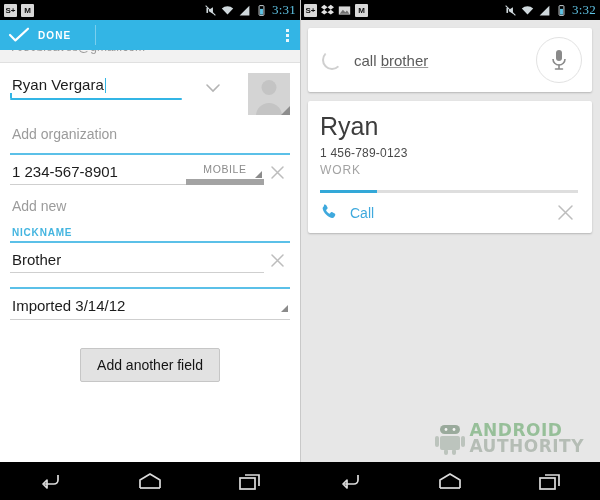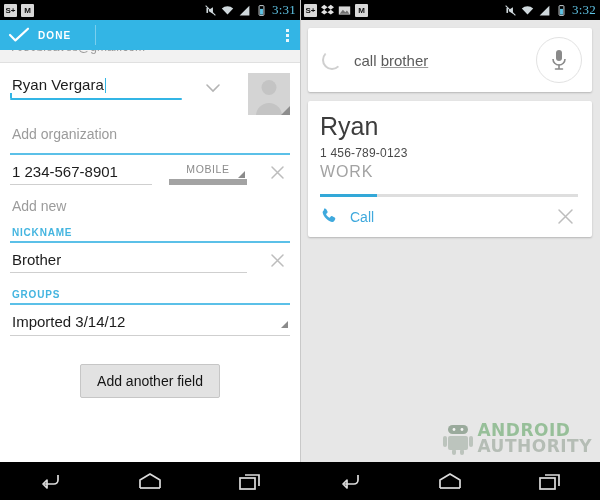--- a/index.html
+++ b/index.html
@@ -104,21 +104,21 @@
   .addlink {
     font-size: 14px; color: #9b9b9b; padding: 11px 2px 11px 2px;
   }
 
   .sect-label {
     font-size: 10px; font-weight: bold; color: #44b5e0; letter-spacing: .8px;
     padding: 2px 0 3px 2px;
   }
   .sect-rule { height: 2px; background: #5bc0e8; margin-bottom: 4px; }
 
-  .field-row { display: flex; align-items: flex-start; padding-bottom: 2px; gap: 17px; }
+  .field-row { display: flex; align-items: flex-start; padding-bottom: 2px; }
   .field-val {
     font-size: 15px; color: #1c1c1c; padding: 4px 0 4px 2px;
     border-bottom: 1px solid #cfcfcf; flex: 1;
   }
   .type-btn {
     width: 78px; border-bottom: 6px solid #a3a3a3; position: relative;
     display: flex; align-items: flex-end; justify-content: center;
     padding: 4px 0 4px 0; height: 26px;
   }
   .type-btn span {
@@ -163,36 +163,36 @@
   .qtext { font-size: 15px; color: #5b5b5b; flex: 1; }
   .qtext u { text-decoration: underline; text-decoration-color: #9b9b9b; }
   .micbtn {
     width: 46px; height: 46px; border-radius: 50%; border: 1px solid #e2e2e2;
     display: flex; align-items: center; justify-content: center; flex: none;
   }
 
   .contactcard { margin-top: 9px; padding: 12px 14px 0 12px; }
   .c-name { font-size: 25px; color: #3d3d3d; font-weight: normal; line-height: 1.1; }
   .c-num { font-size: 12px; color: #4a4a4a; padding-top: 5px; letter-spacing: .2px; }
-  .c-type { font-size: 16px; color: #a3a3a3; letter-spacing: .9px; padding-top: 3px; }
+  .c-type { font-size: 12px; color: #a3a3a3; letter-spacing: .9px; padding-top: 3px; }
   .progress {
     margin: 13px 0 0 0; height: 3px; background: #dedede; position: relative;
   }
   .progress i {
     position: absolute; left: 0; top: 0; height: 3px; background: #33a8d8;
   }
   .callrow {
     display: flex; align-items: center; height: 40px; margin: 0 -14px;
     padding: 0 14px;
   }
   .callrow .lbl { font-size: 14px; color: #3fa9dd; margin-left: 11px; flex: 1; }
 
   
   .watermark {
-    position: absolute; right: 8px; bottom: 6px; display: flex;
+    position: absolute; right: 16px; bottom: 6px; display: flex;
     align-items: center; opacity: .55; pointer-events: none;
   }
   .wm-text { display: flex; flex-direction: column; line-height: .92; margin-left: 2px; }
   .wm-text b {
     font-size: 17px; letter-spacing: .5px; color: #56a05a;
     font-family: "DejaVu Sans", sans-serif; font-weight: bold;
   }
   .wm-text b.second { color: #8d9b8e; }
 
   
@@ -301,21 +301,20 @@
           <div class="field-val">Brother</div>
           <span class="xbtn">
             <svg width="15" height="15" viewBox="0 0 15 15">
               <path d="M2 2l11 11M13 2L2 13" stroke="#bdbdbd" stroke-width="1.5" fill="none" stroke-linecap="round"></path>
             </svg>
           </span>
         </div>
       </div>
 
       <div style="margin-top:12px;">
-        <div class="sect-label">GROUPS</div>
         <div class="sect-rule"></div>
         <div class="groups-row">
           <div class="groups-val">Imported 3/14/12</div>
         </div>
         <div style="position:relative;height:0;">
           <span class="tri" style="right:2px;bottom:8px;"></span>
         </div>
       </div>
 
       <div class="btn-wrap">

